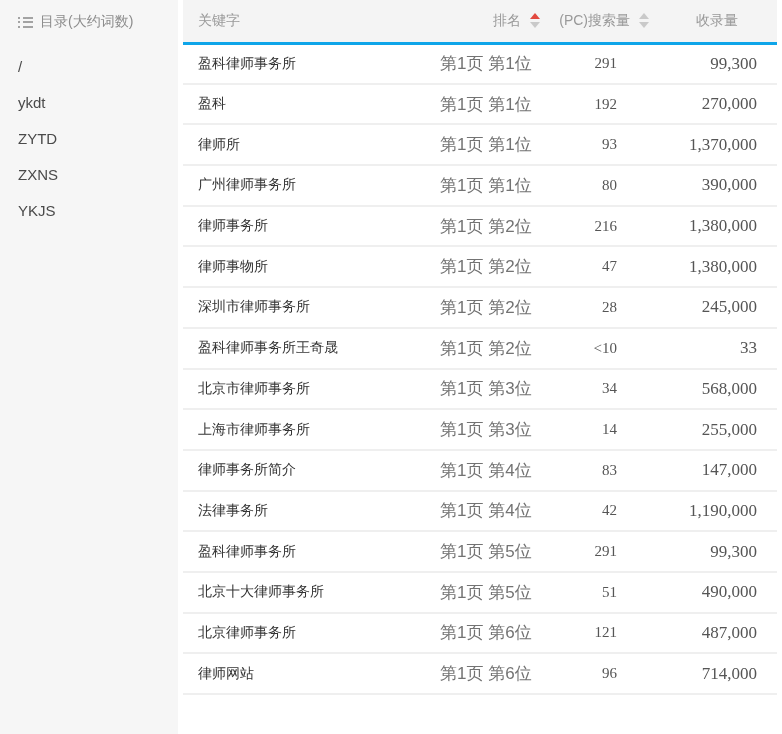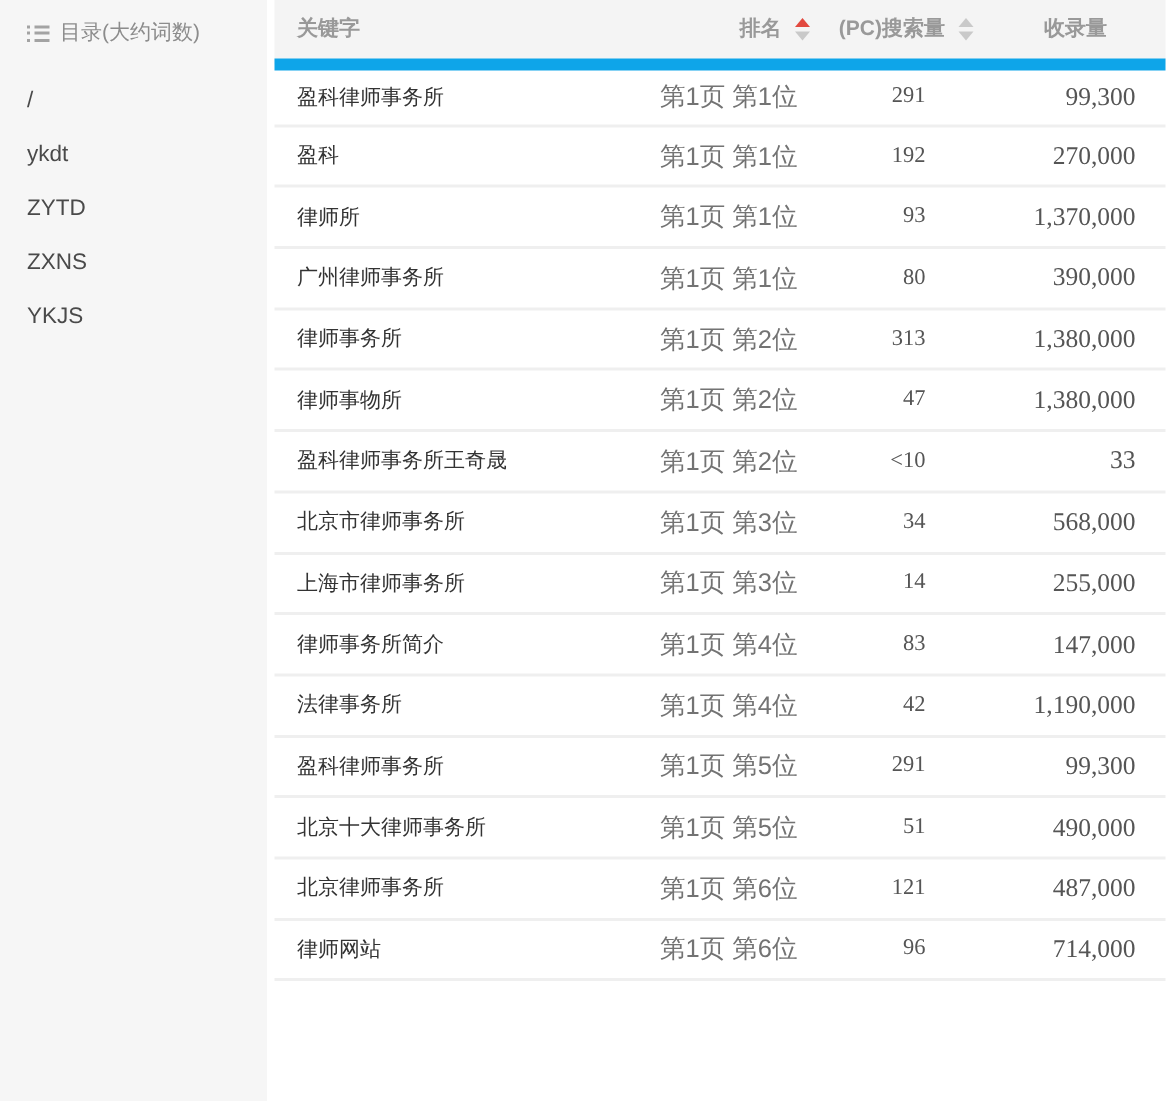--- a/index.html
+++ b/index.html
@@ -18,22 +18,22 @@
   .sidebar-list li { height: 36px; line-height: 36px; font-size: 15px; color: #4a4a4a; cursor: pointer; }
 
   .gap { width: 5px; background: #fff; flex: none; }
 
   
   .content { flex: 1; background: #fff; }
   table { width: 594px; border-collapse: collapse; table-layout: fixed; }
   col.c-kw { width: 257px; } col.c-rank { width: 100px; }
   col.c-search { width: 120px; } col.c-index { width: 117px; }
 
-  thead th { background: #f4f4f4; height: 43px; border-bottom: 8px solid #0ea5e9;
-    font-weight: bold; font-size: 14px; color: #999; vertical-align: middle; }
+  thead th { background: #f4f4f4; height: 43px; border-bottom: 3px solid #0ea5e9;
+    font-weight: normal; font-size: 14px; color: #999; vertical-align: middle; }
   th.h-kw { text-align: left; padding-left: 15px; }
   th.h-rank { text-align: right; padding-left: 7px; }
   th.h-search { text-align: right; padding-right: 11px; margin-top: 23px; }
   th.h-index { text-align: right; padding-right: 39px; }
   th .hlabel { vertical-align: middle; }
 
   .sort { display: inline-flex; flex-direction: column; align-items: center;
     margin-left: 9px; vertical-align: middle; cursor: pointer; }
   .tri { display: block; width: 0; height: 0; border-left: 5px solid transparent; border-right: 5px solid transparent; }
   .tri.up { border-bottom: 6px solid #c9c9c9; margin-bottom: 3px; }
@@ -137,30 +137,38 @@
       <a href="#">第1页 第1位</a>
     </td>
     <td class="d-search">80</td>
     <td class="d-index">390,000</td>
   </tr>
           <tr>
     <td class="d-kw">律师事务所</td>
     <td class="d-rank">
       <a href="#">第1页 第2位</a>
     </td>
-    <td class="d-search">313</td>
+    <td class="d-search">216</td>
     <td class="d-index">1,380,000</td>
   </tr>
           <tr>
     <td class="d-kw">律师事物所</td>
     <td class="d-rank">
       <a href="#">第1页 第2位</a>
     </td>
     <td class="d-search">47</td>
     <td class="d-index">1,380,000</td>
+  </tr>
+          <tr>
+    <td class="d-kw">深圳市律师事务所</td>
+    <td class="d-rank">
+      <a href="#">第1页 第2位</a>
+    </td>
+    <td class="d-search">28</td>
+    <td class="d-index">245,000</td>
   </tr>
           <tr>
     <td class="d-kw">盈科律师事务所王奇晟</td>
     <td class="d-rank">
       <a href="#">第1页 第2位</a>
     </td>
     <td class="d-search">&lt;10</td>
     <td class="d-index">33</td>
   </tr>
           <tr>

